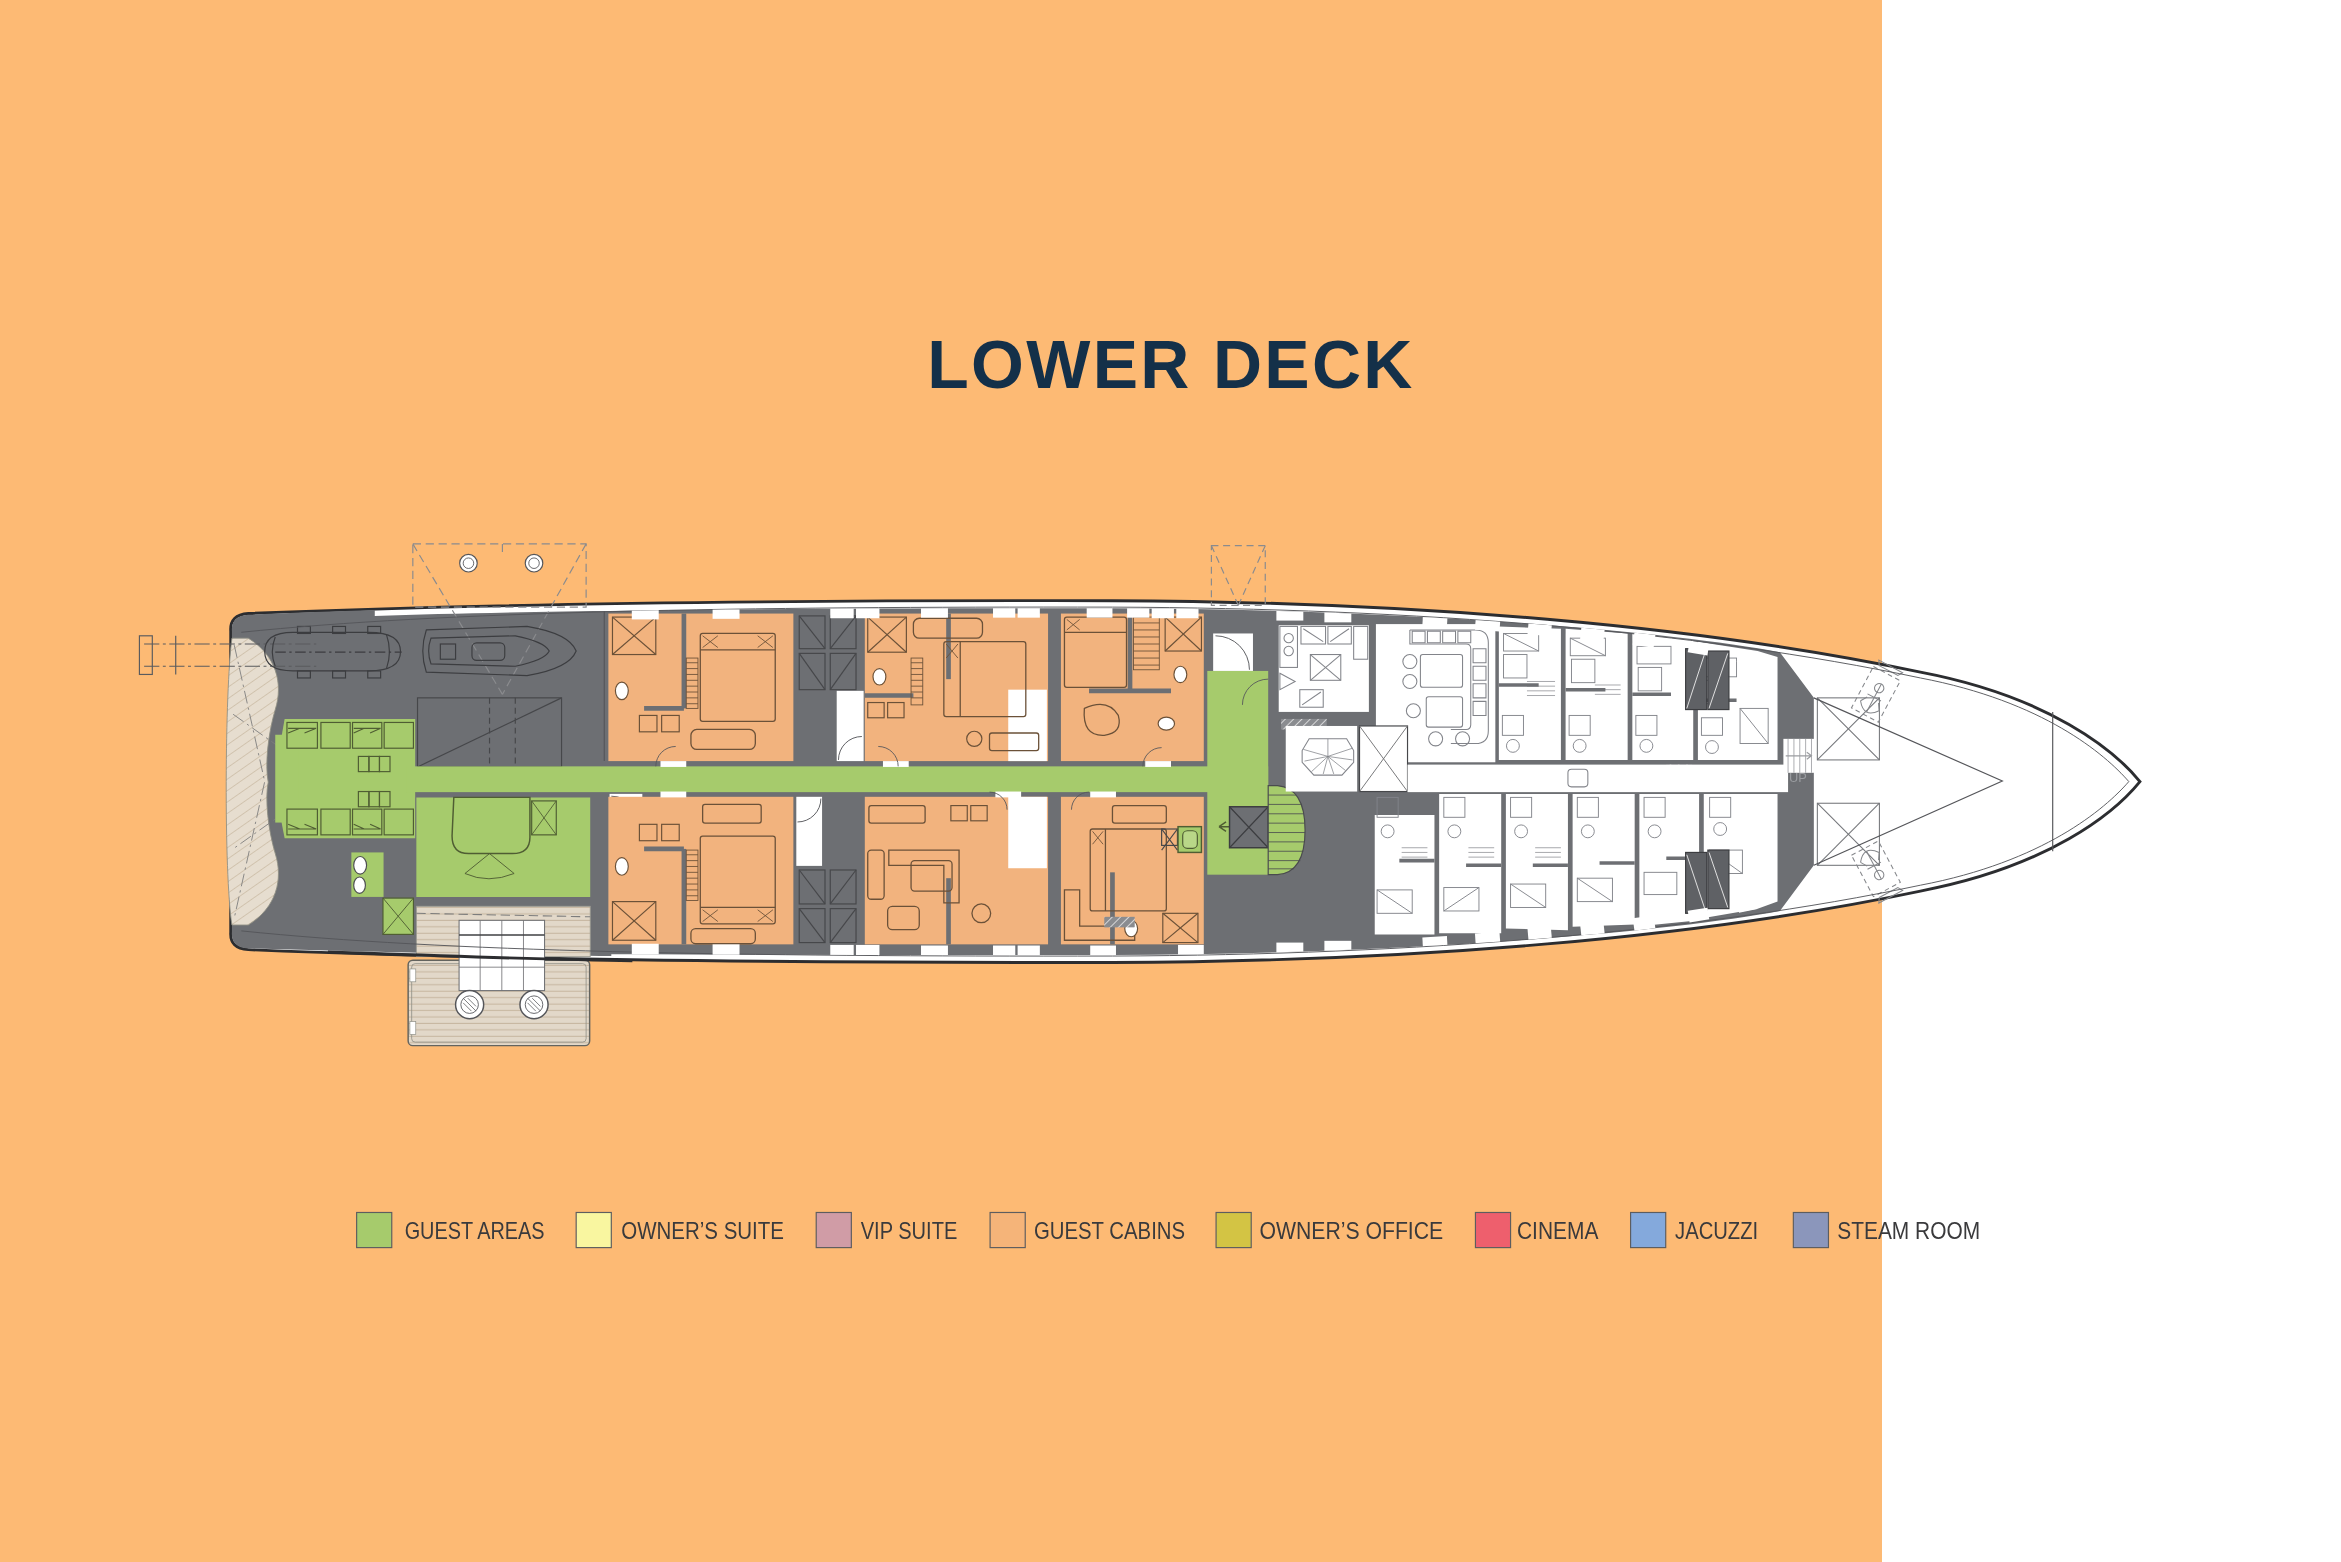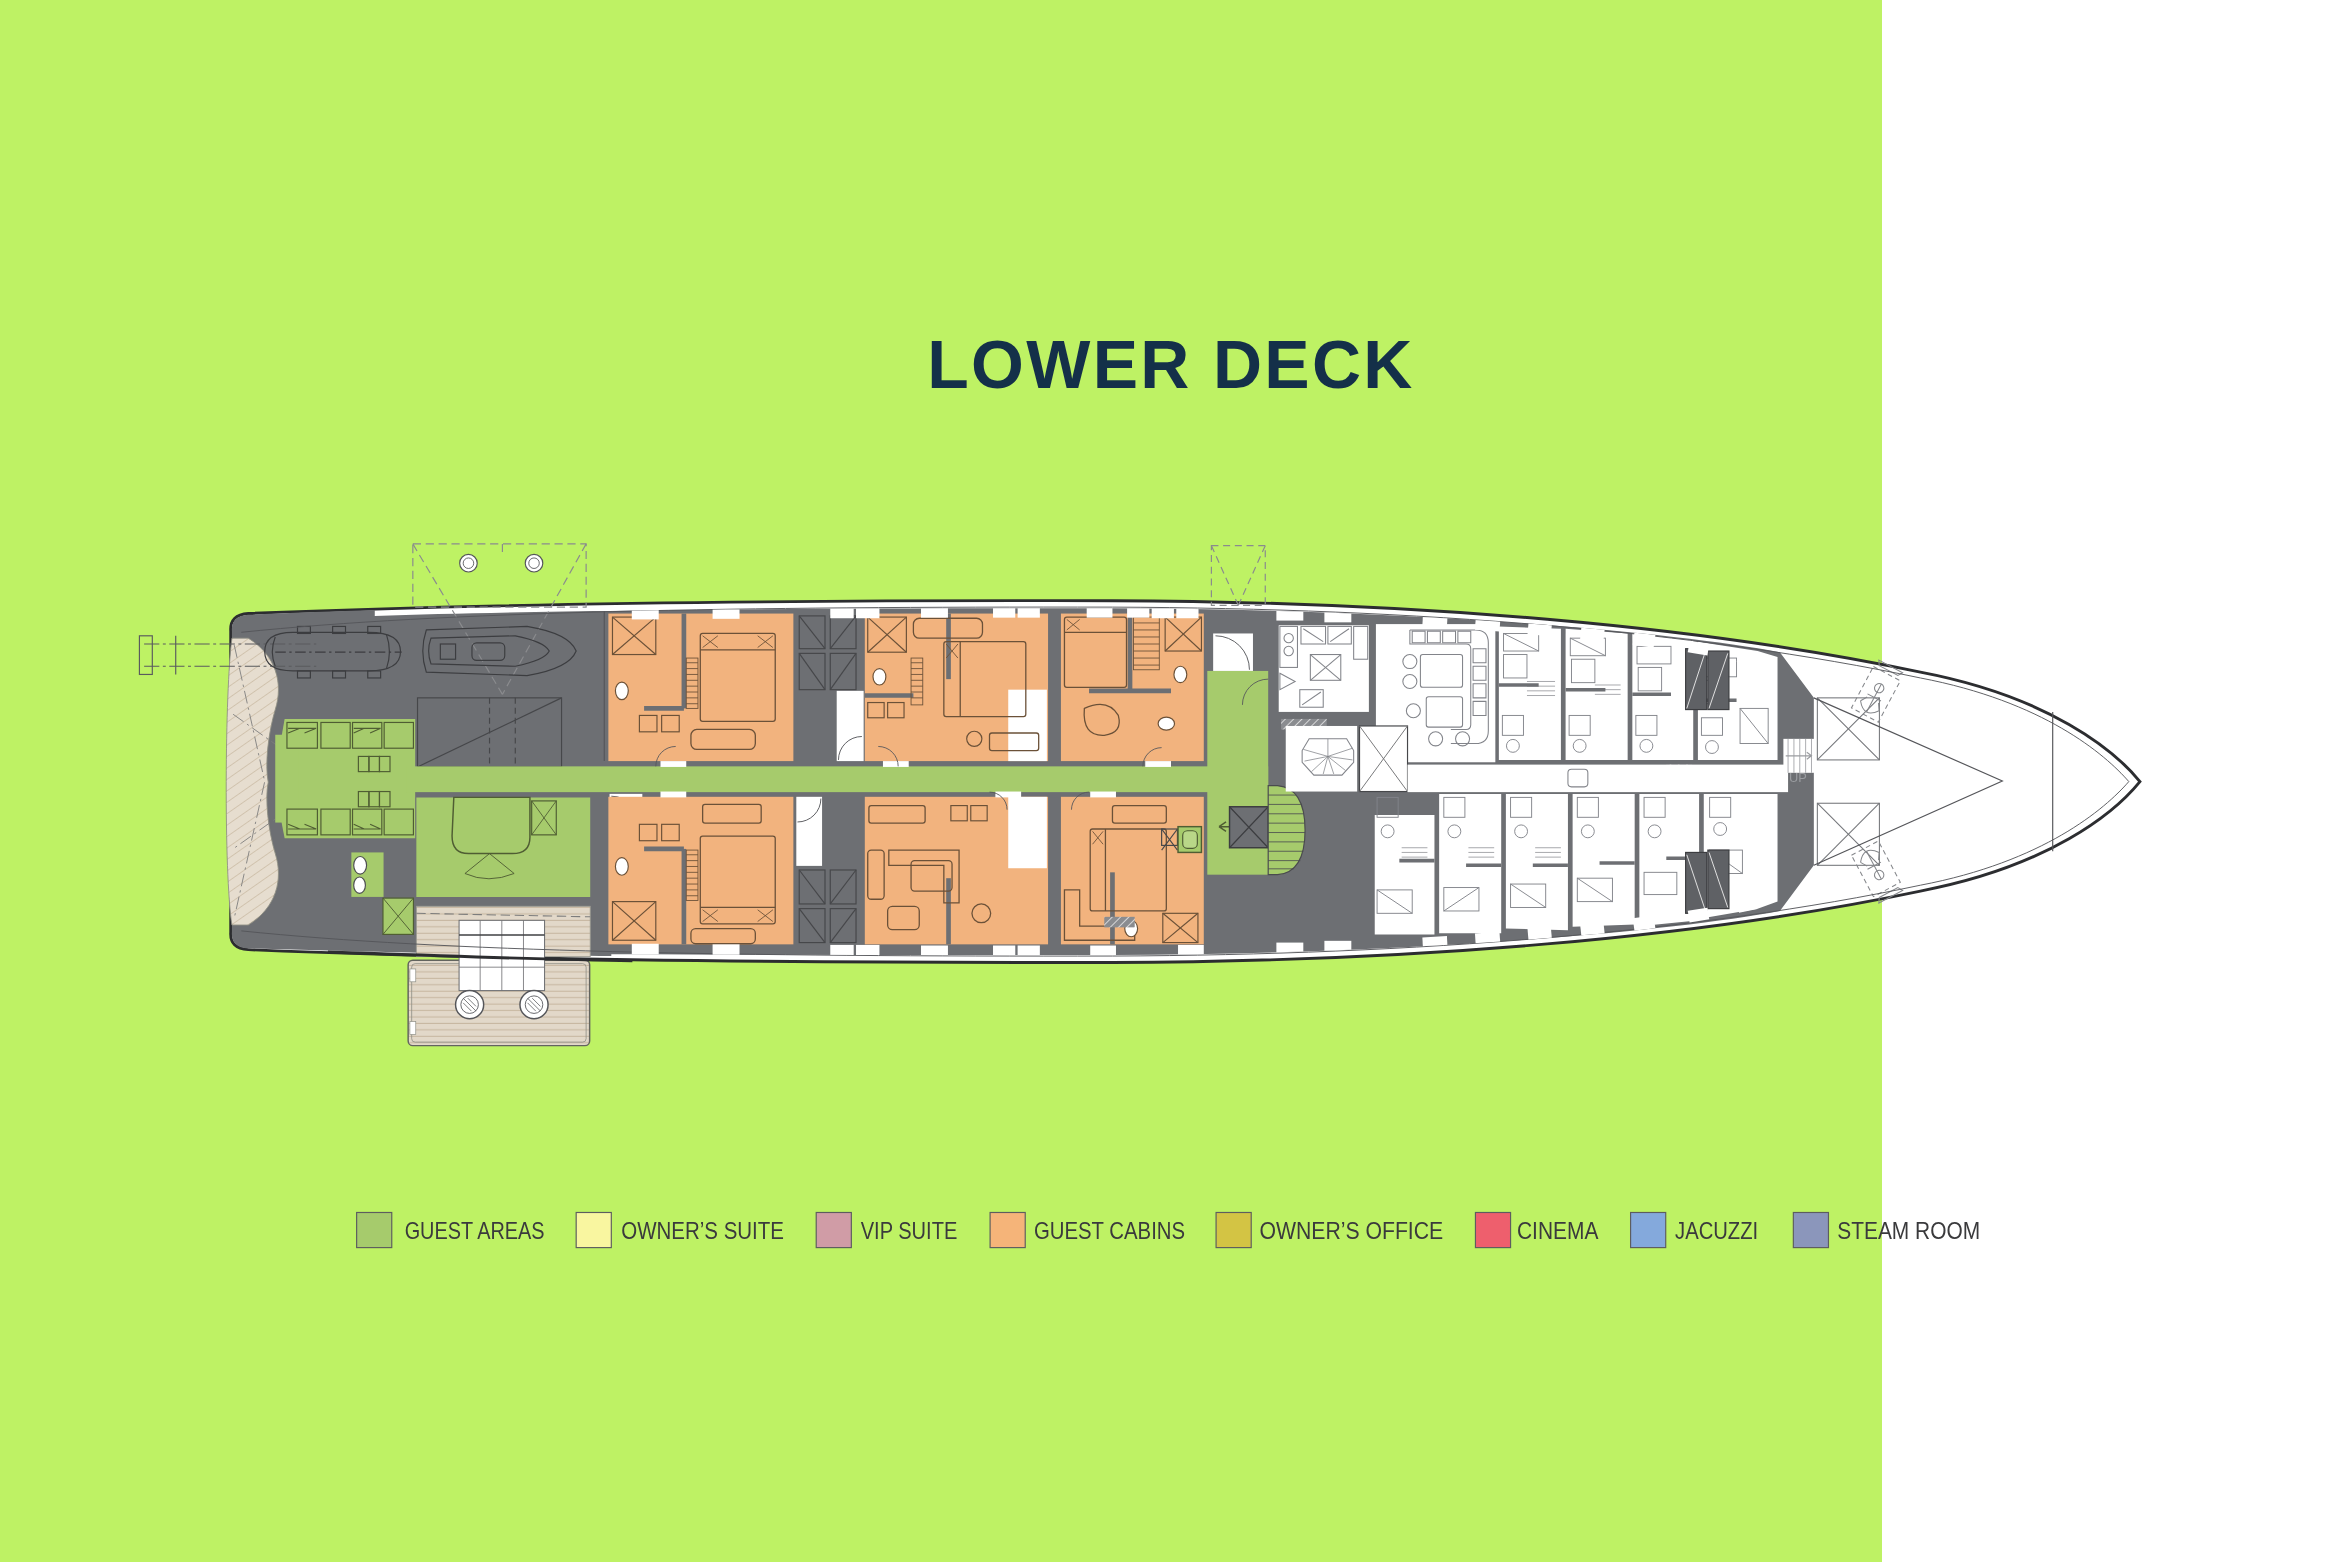--- a/index.html
+++ b/index.html
@@ -1,16 +1,16 @@
 <!DOCTYPE html>
 <html style="font-size:9.4px"><head>
 <meta charset="utf-8">
 <style>
   html,body{margin:0;padding:0;background:#ffffff;}
-  .page{position:relative;width:1882px;height:1562px;background:#bef264;font-family:"Liberation Sans",sans-serif;}
+  .page{position:relative;width:1882px;height:1562px;background:#fdba74;font-family:"Liberation Sans",sans-serif;}
   svg{position:absolute;top:0;left:0;font-family:"Liberation Sans",sans-serif;}
 </style>
 </head>
 <body>
 <div class="page">
 <svg width="2342" height="1562" viewBox="0 0 4000 2668" font-family="Liberation Sans, sans-serif">
 <defs>
   <clipPath id="massclip">
           <path d="M 396 1078 Q 394 1052 424 1050 C 500 1047 570 1044 640 1042 L 640 1052 C 900 1044 1270 1038 1900 1039 C 2400 1040 2850 1078 3040 1114 L 3098 1192 L 3098 1478 L 3040 1556 C 2850 1592 2400 1630 1900 1631 C 1600 1632 1300 1631 1044 1630 L 1044 1633 C 900 1632 700 1628 424 1620 Q 394 1618 396 1592 Z"></path>
         </clipPath>

